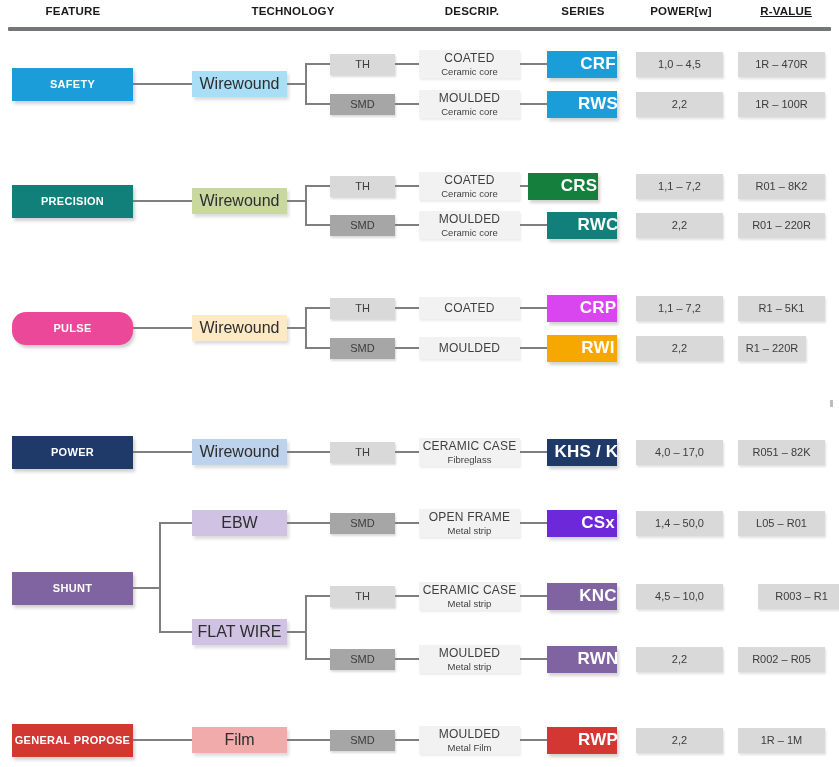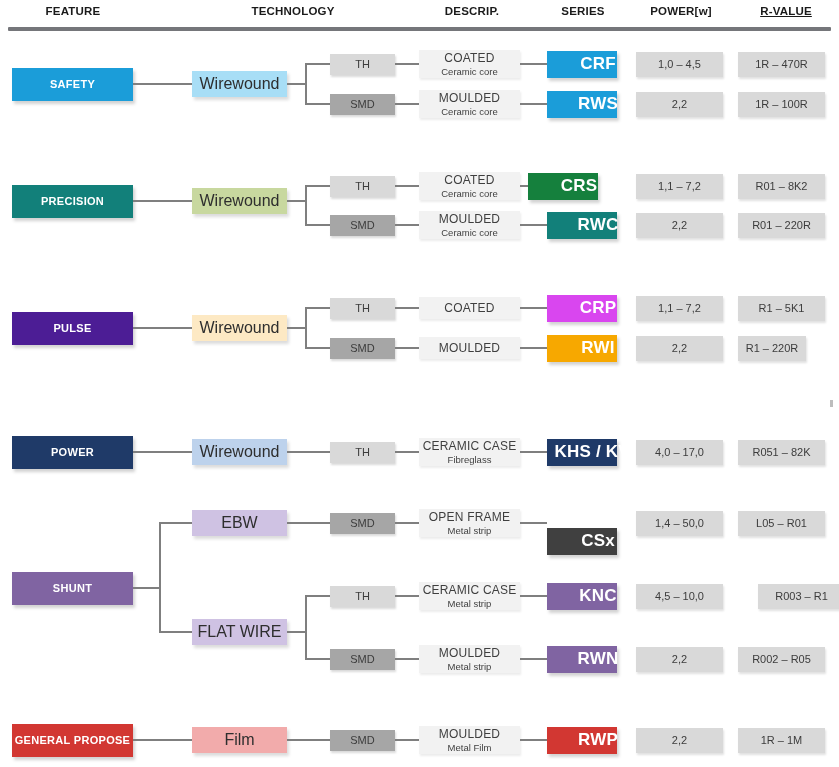--- a/index.html
+++ b/index.html
@@ -83,21 +83,21 @@
     <div class="box mount-box" style="left: 330px; top: 214.5px; width: 65px; height: 21px; background: rgb(166, 166, 166);">SMD</div>
     <div class="line" style="left: 395px; top: 224px; width: 24px; height: 2px;"></div>
     <div class="box desc-box" style="left: 419px; top: 211px; width: 101px; height: 28px;">
       <span class="desc-line1">MOULDED</span>
       <span class="desc-line2">Ceramic core</span>
     </div>
     <div class="line" style="left: 520px; top: 224px; width: 27px; height: 2px;"></div>
     <div class="box series-box" style="left: 547px; top: 211.5px; width: 70px; height: 27px; background: rgb(18, 128, 122);">RWC</div>
     <div class="box value-box" style="left: 636px; top: 212.5px; width: 87px; height: 25px;">2,2</div>
     <div class="box value-box" style="left: 738px; top: 212.5px; width: 87px; height: 25px;">R01 – 220R</div>
-    <div class="box feature-box" style="left: 12px; top: 311.5px; width: 121px; height: 33px; background: #4c1d95;">PULSE</div>
+    <div class="box feature-box" style="left: 12px; top: 311.5px; width: 121px; height: 33px; background: #ec4899; border-radius: 14px;">PULSE</div>
     <div class="line" style="left: 133px; top: 327px; width: 59px; height: 2px;"></div>
     <div class="box tech-box" style="left: 192px; top: 315px; width: 95px; height: 26px; background: rgb(253, 233, 196);">Wirewound</div>
     <div class="line" style="left: 287px; top: 327px; width: 19px; height: 2px;"></div>
     <div class="line" style="left: 305px; top: 307px; width: 2px; height: 42px;"></div>
     <div class="line" style="left: 306px; top: 307px; width: 24px; height: 2px;"></div>
     <div class="line" style="left: 306px; top: 347px; width: 24px; height: 2px;"></div>
     <div class="box mount-box" style="left: 330px; top: 297.5px; width: 65px; height: 21px; background: rgb(217, 217, 217);">TH</div>
     <div class="line" style="left: 395px; top: 307px; width: 24px; height: 2px;"></div>
     <div class="box desc-box" style="left: 419px; top: 297px; width: 101px; height: 22px;">
       <span class="desc-line1">COATED</span>
@@ -136,21 +136,21 @@
     <div class="line" style="left: 160px; top: 631px; width: 32px; height: 2px;"></div>
     <div class="box tech-box" style="left: 192px; top: 510px; width: 95px; height: 26px; background: rgb(207, 194, 227);">EBW</div>
     <div class="line" style="left: 287px; top: 522px; width: 43px; height: 2px;"></div>
     <div class="box mount-box" style="left: 330px; top: 512.5px; width: 65px; height: 21px; background: rgb(166, 166, 166);">SMD</div>
     <div class="line" style="left: 395px; top: 522px; width: 24px; height: 2px;"></div>
     <div class="box desc-box" style="left: 419px; top: 509px; width: 101px; height: 28px;">
       <span class="desc-line1">OPEN FRAME</span>
       <span class="desc-line2">Metal strip</span>
     </div>
     <div class="line" style="left: 520px; top: 522px; width: 27px; height: 2px;"></div>
-    <div class="box series-box" style="left: 547px; top: 509.5px; width: 70px; height: 27px; background: #404040; margin-top: 18px;">CSx</div>
+    <div class="box series-box" style="left: 547px; top: 509.5px; width: 70px; height: 27px; background: #6d28d9;">CSx</div>
     <div class="box value-box" style="left: 636px; top: 510.5px; width: 87px; height: 25px;">1,4 – 50,0</div>
     <div class="box value-box" style="left: 738px; top: 510.5px; width: 87px; height: 25px;">L05 – R01</div>
     <div class="box tech-box" style="left: 192px; top: 619px; width: 95px; height: 26px; background: rgb(207, 194, 227);">FLAT WIRE</div>
     <div class="line" style="left: 287px; top: 631px; width: 19px; height: 2px;"></div>
     <div class="line" style="left: 305px; top: 595px; width: 2px; height: 65px;"></div>
     <div class="line" style="left: 306px; top: 595px; width: 24px; height: 2px;"></div>
     <div class="line" style="left: 306px; top: 658px; width: 24px; height: 2px;"></div>
     <div class="box mount-box" style="left: 330px; top: 585.5px; width: 65px; height: 21px; background: rgb(217, 217, 217);">TH</div>
     <div class="line" style="left: 395px; top: 595px; width: 24px; height: 2px;"></div>
     <div class="box desc-box" style="left: 419px; top: 582px; width: 101px; height: 28px;">

